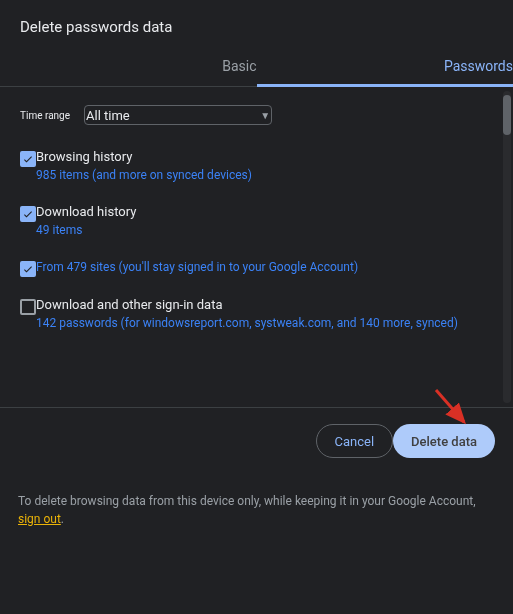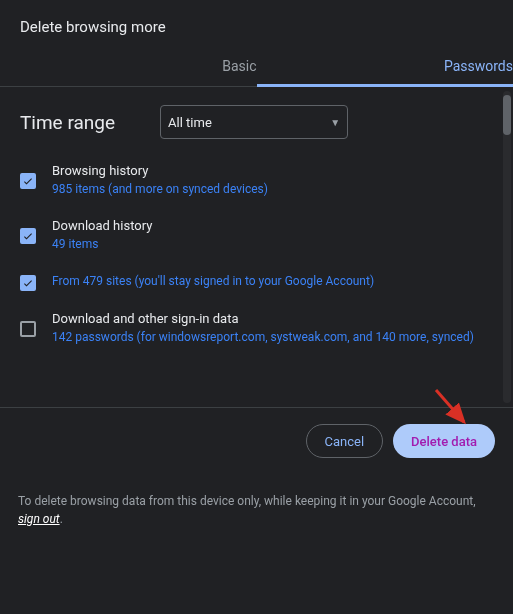--- a/index.html
+++ b/index.html
@@ -73,48 +73,46 @@
     border-radius: 4px;
   }
   .timerange-row {
     display: flex;
     align-items: center;
     padding: 18px 20px 6px 20px;
     gap: 14px;
   }
   .tr-label {
     color: #e8eaed;
-    font-size: 19px;
+    font-size: 10px;
   }
   .select {
     display: flex;
     align-items: center;
     justify-content: space-between;
     width: 188px;
-    height: 34px;
+    height: 20px;
     border: 1px solid #5f6368;
     border-radius: 4px;
-    padding: 0 7px;
+    padding: 0 1px;
     color: #e8eaed;
     font-size: 13px;
     cursor: pointer;
     background: transparent;
-    margin-left: 31px;
   }
   .select .caret {
     color: #9aa0a6;
     font-size: 10px;
   }
   .options {
     padding: 8px 16px 0 16px;
   }
   .opt {
     display: flex;
-    align-items: center;
-    gap: 16px;
+    align-items: flex-start;
     padding: 10px 4px;
   }
   .cb {
     width: 16px;
     height: 16px;
     margin-top: 2px;
     border: 2px solid #9aa0a6;
     border-radius: 2px;
     flex-shrink: 0;
     display: flex;
@@ -143,42 +141,41 @@
     line-height: 1.4;
   }
   .divider {
     height: 1px;
     background: #3c4043;
     margin: 0;
   }
   .actions {
     display: flex;
     justify-content: flex-end;
-    gap: 10px;
     padding: 16px 18px;
   }
   .btn {
     height: 34px;
     padding: 0 18px;
     border-radius: 17px;
     font-size: 13px;
     cursor: pointer;
     display: flex;
     align-items: center;
     border: none;
     font-family: inherit;
   }
   .btn-cancel {
     background: transparent;
     border: 1px solid #5f6368;
     color: #8ab4f8;
   }
   .btn-primary {
     background: #aecbfa;
-    color: #a21caf;
+    color: #404040;
     font-weight: 500;
   }
   .sync-section {
     padding: 14px 18px;
     border-top: 1px solid #3c4043;
     border-bottom: 1px solid #3c4043;
     background: #202124;
   }
   .sync-row {
     display: flex;
@@ -222,38 +219,37 @@
     background: #3c4043;
     border-radius: 2px;
   }
   .footer-note {
     padding: 18px 18px;
     color: #9aa0a6;
     font-size: 12px;
     line-height: 1.5;
   }
   .footer-note .link {
-    color: #ffffff;
+    color: #eab308;
     text-decoration: underline;
     cursor: pointer;
-    font-style: italic;
   }
   .arrow-annot {
     position: absolute;
     left: 432px;
     top: 386px;
     pointer-events: none;
   }
   .arrow-annot svg { display: block; }
 </style>
 </head>
 <body>
 
 <div class="dialog">
-  <div class="title">Delete browsing more</div>
+  <div class="title">Delete passwords data</div>
 
   <div class="tabs">
     <div class="tab">Basic</div>
     <div class="tab active">Passwords</div>
   </div>
 
   <div class="content">
 
     <div class="timerange-row">
       <div class="tr-label">Time range</div>

